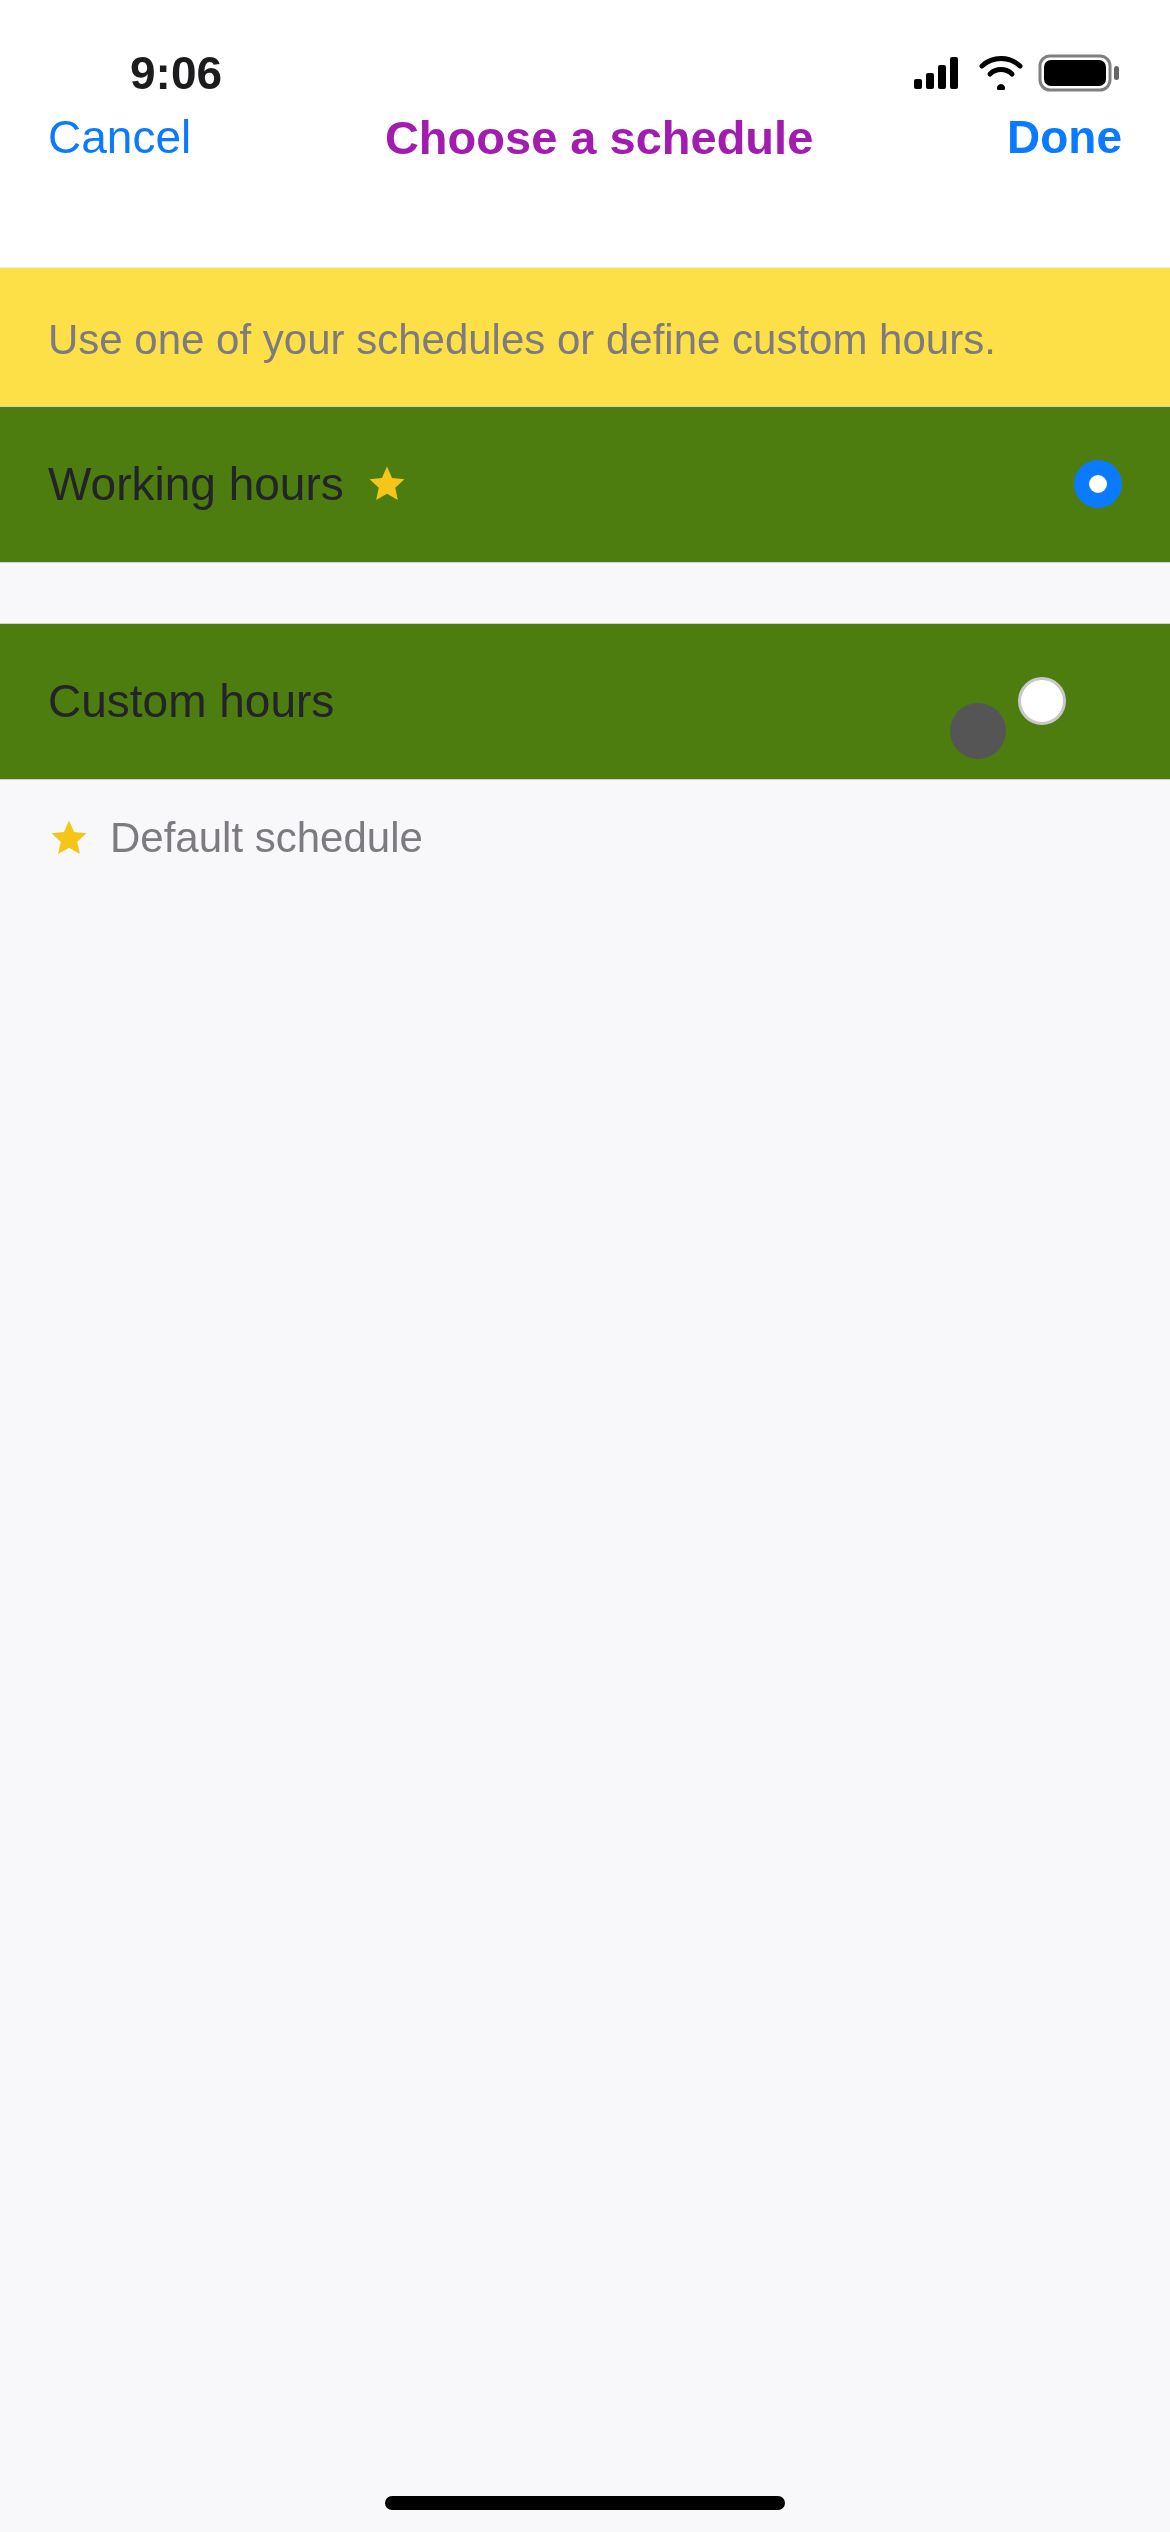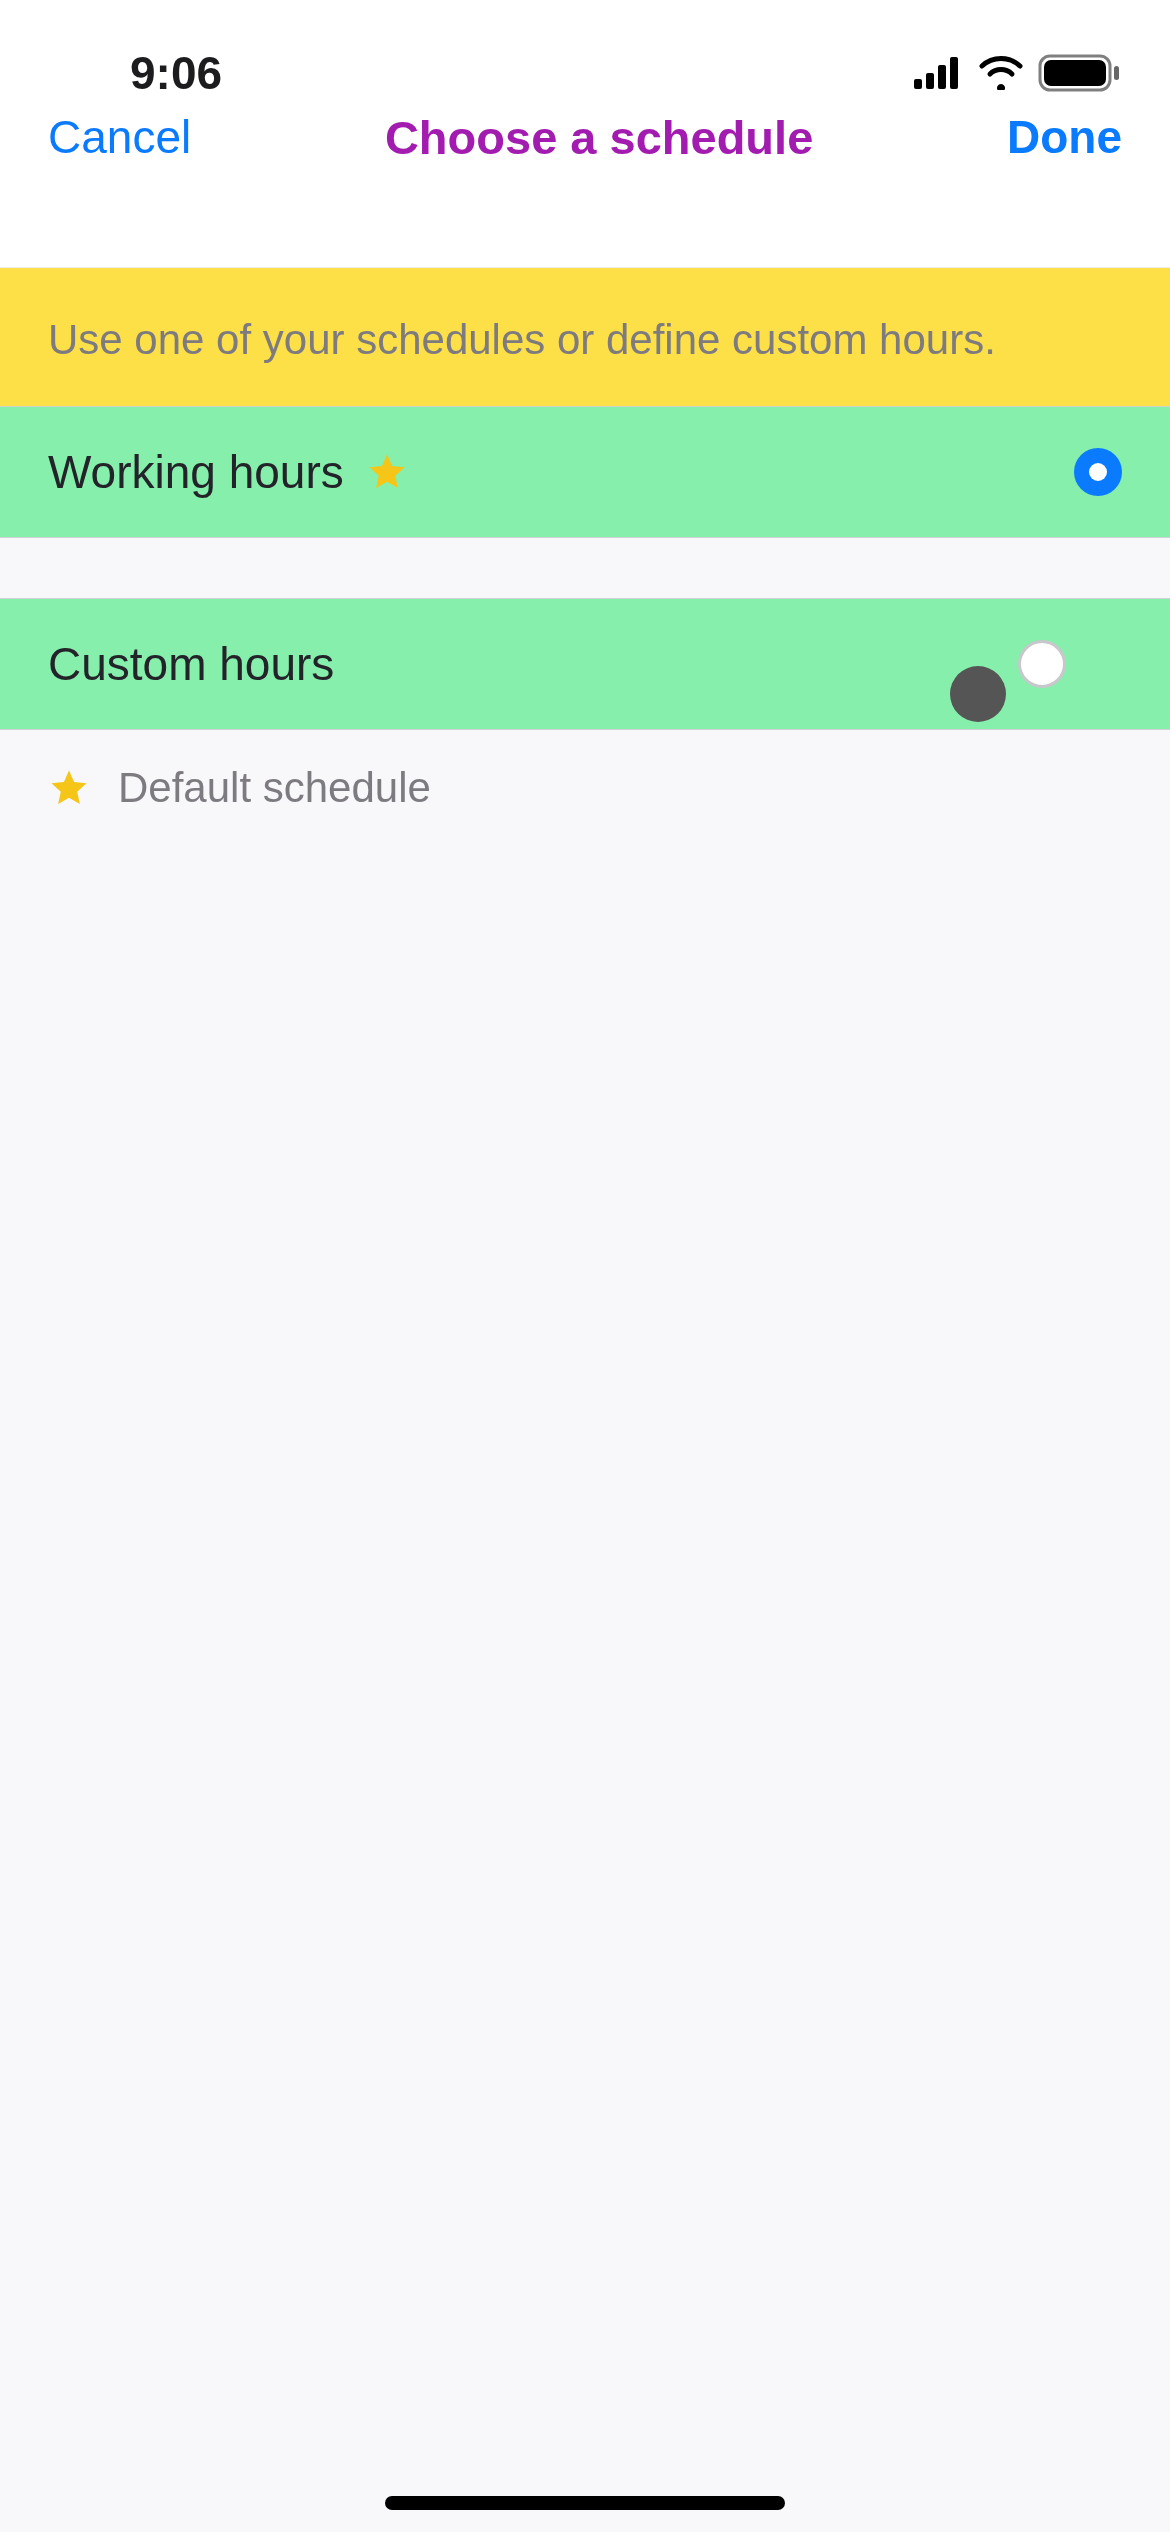--- a/index.html
+++ b/index.html
@@ -62,25 +62,25 @@
       color: #a21caf;
     }
     .section-header {
       padding: 45px 48px 38px 48px;
       font-size: 42px;
       color: #7d7b80;
       background: #fde047;
       line-height: 1.3;
     }
     .list-row {
-      height: 132px;
+      height: 157px;
       padding: 0 48px;
       display: flex;
       align-items: center;
-      background: #86efac;
+      background: #4d7c0f;
       border-top: 1px solid #d1d0d3;
       border-bottom: 1px solid #d1d0d3;
     }
     .row-label {
       font-size: 46px;
       font-weight: 400;
       color: #23232a;
       margin-right: 22px;
     }
     .list-row .spacer { flex: 1; }
@@ -106,21 +106,21 @@
       border-radius: 50%;
     }
     .section-gap {
       height: 60px;
       background: #f8f7fa;
     }
     .legend-row {
       padding: 34px 48px;
       display: flex;
       align-items: center;
-      gap: 28px;
+      gap: 20px;
       background: #f8f7fa;
     }
     .legend-text {
       font-size: 42px;
       color: #7d7b80;
     }
     .dark-dot {
       width: 56px;
       height: 56px;
       border-radius: 50%;

